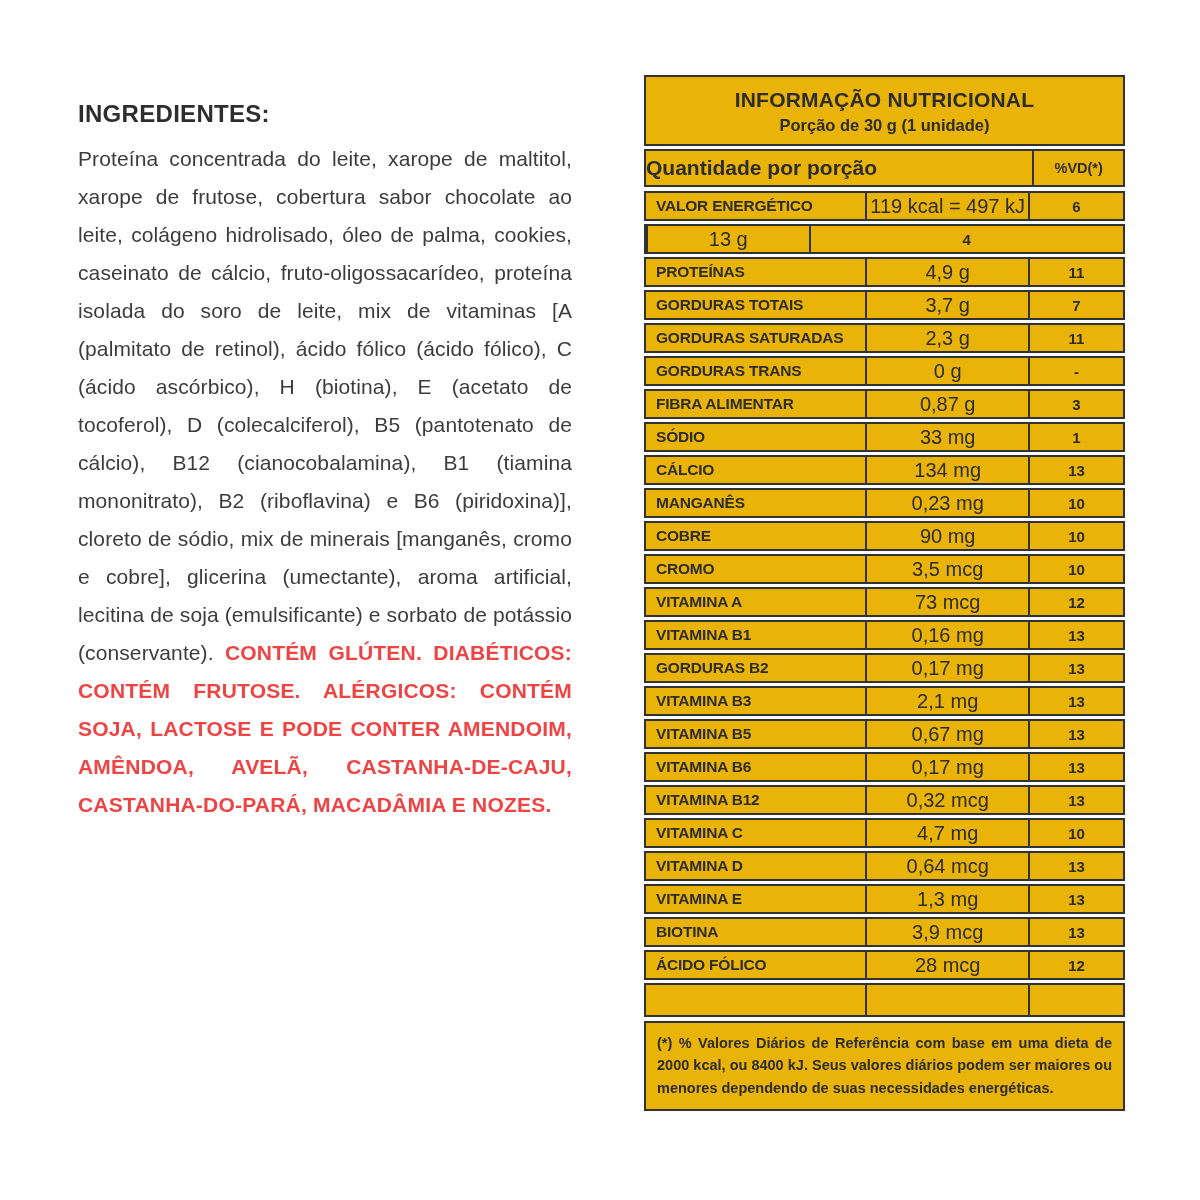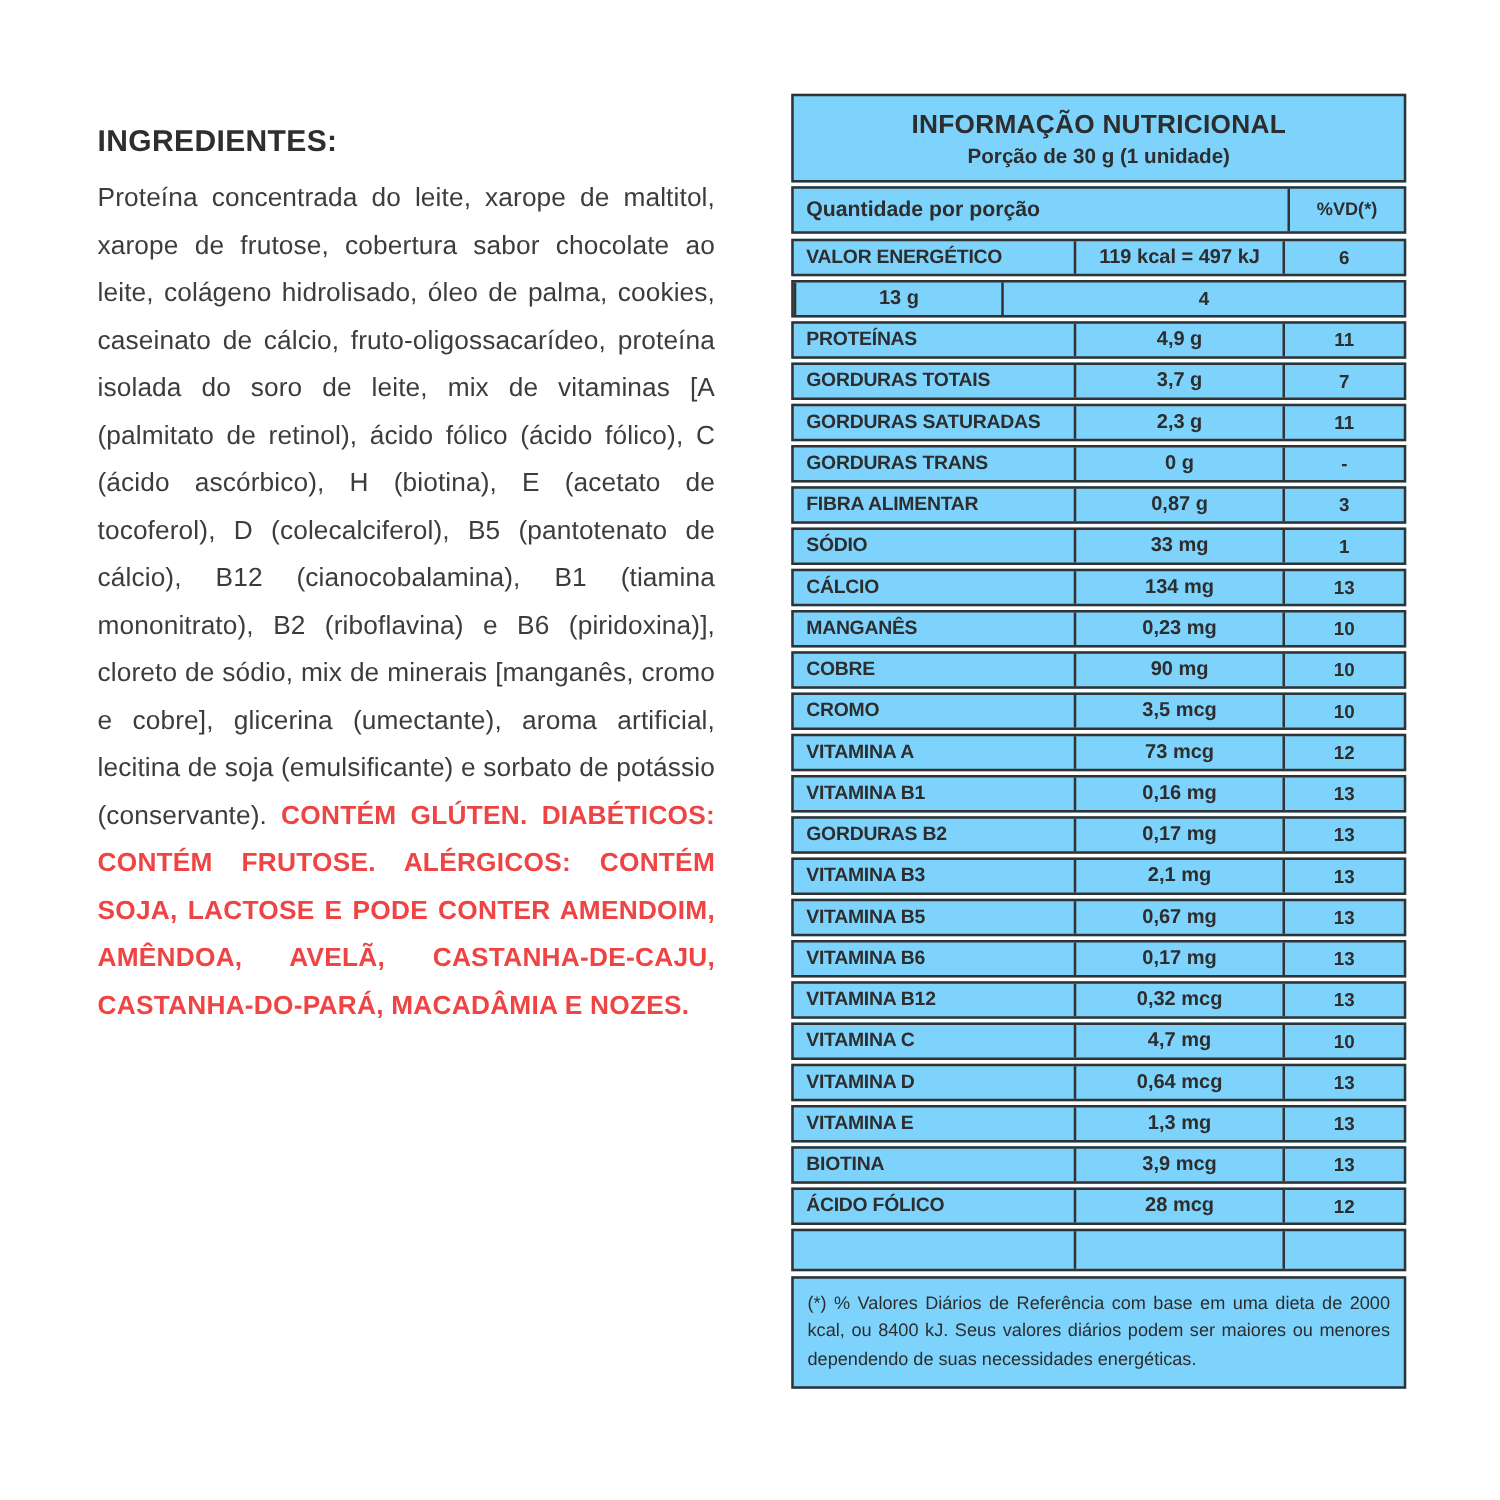--- a/index.html
+++ b/index.html
@@ -16,55 +16,55 @@
     margin:0 0 12px 0; font-size:24px; font-weight:bold; color:#2e2e2e; letter-spacing:0.3px;
   }
   .ingredients p {
     margin:0; font-size:21px; line-height:38px; text-align:justify; letter-spacing:0.1px;
   }
   .ingredients strong { color:#ef4444; letter-spacing:0.2px; }
 
   
   .nutri { position:absolute; left:633px; top:75px; width:492px; color:#2d2d2d; }
   .nt-box {
-    border:2px solid #323232; background:#7dd3fc; margin-bottom:3px; box-sizing:border-box;
+    border:2px solid #323232; background:#eab308; margin-bottom:3px; box-sizing:border-box;margin-left:11px;
   }
   .nt-head { text-align:center; padding:11px 4px 9px 4px; }
   .nt-title { font-weight:bold; font-size:21px; letter-spacing:0.2px; }
   .nt-sub   { font-weight:bold; font-size:16.5px; margin-top:4px; }
 
   .nt-colhead { display:flex; align-items:stretch; min-height:38px; margin-bottom:4px; }
   .ch-left {
-    flex:0 0 81%; display:flex; align-items:center; padding-left:10px;
-    font-weight:bold; font-size:17px; box-sizing:border-box;
+    flex:0 0 81%; display:flex; align-items:center; 
+    font-weight:bold; font-size:21px; box-sizing:border-box;
   }
   .ch-right {
     flex:1; border-left:2px solid #323232; display:flex; align-items:center; justify-content:center;
     font-weight:bold; font-size:14.5px;
   }
 
   .nt-row, .nt-empty { display:flex; align-items:stretch; min-height:30px; }
   .nt-row .c1, .nt-empty .c1 {
     flex:0 0 46%; display:flex; align-items:center; padding-left:10px;
     font-weight:bold; font-size:15.5px; letter-spacing:-0.2px; box-sizing:border-box;
   }
   .nt-row .c2, .nt-empty .c2 {
     flex:0 0 34.5%; border-left:2px solid #323232; border-right:2px solid #323232;
     display:flex; align-items:center; justify-content:center;
-    font-weight:bold; font-size:16px; box-sizing:border-box;
+    font-weight:normal; font-size:20px; box-sizing:border-box;
   }
   .nt-row .c3, .nt-empty .c3 {
     flex:1; display:flex; align-items:center; justify-content:center;
     font-weight:bold; font-size:15px;
   }
   .nt-empty { height:34px; }
 
   .nt-foot {
     margin-top:4px; padding:9px 11px 10px 11px;
-    font-size:14.5px; font-weight:normal; line-height:1.55; text-align:justify;
+    font-size:14.5px; font-weight:bold; line-height:1.55; text-align:justify;
   }
 </style>
 </head>
 <body>
 
 <div class="canvas">
 
   <section class="ingredients">
     <h2>INGREDIENTES:</h2>
     <p><span>Proteína concentrada do leite, xarope de maltitol, xarope de frutose, cobertura sabor chocolate ao leite, colágeno hidrolisado, óleo de palma, cookies, caseinato de cálcio, fruto-oligossacarídeo, proteína isolada do soro de leite, mix de vitaminas [A (palmitato de retinol), ácido fólico (ácido fólico), C (ácido ascórbico), H (biotina), E (acetato de tocoferol), D (colecalciferol), B5 (pantotenato de cálcio), B12 (cianocobalamina), B1 (tiamina mononitrato), B2 (riboflavina) e B6 (piridoxina)], cloreto de sódio, mix de minerais [manganês, cromo e cobre], glicerina (umectante), aroma artificial, lecitina de soja (emulsificante) e sorbato de potássio (conservante). </span><strong>CONTÉM GLÚTEN. DIABÉTICOS: CONTÉM FRUTOSE. ALÉRGICOS: CONTÉM SOJA, LACTOSE E PODE CONTER AMENDOIM, AMÊNDOA, AVELÃ, CASTANHA-DE-CAJU, CASTANHA-DO-PARÁ, MACADÂMIA E NOZES.</strong></p>

